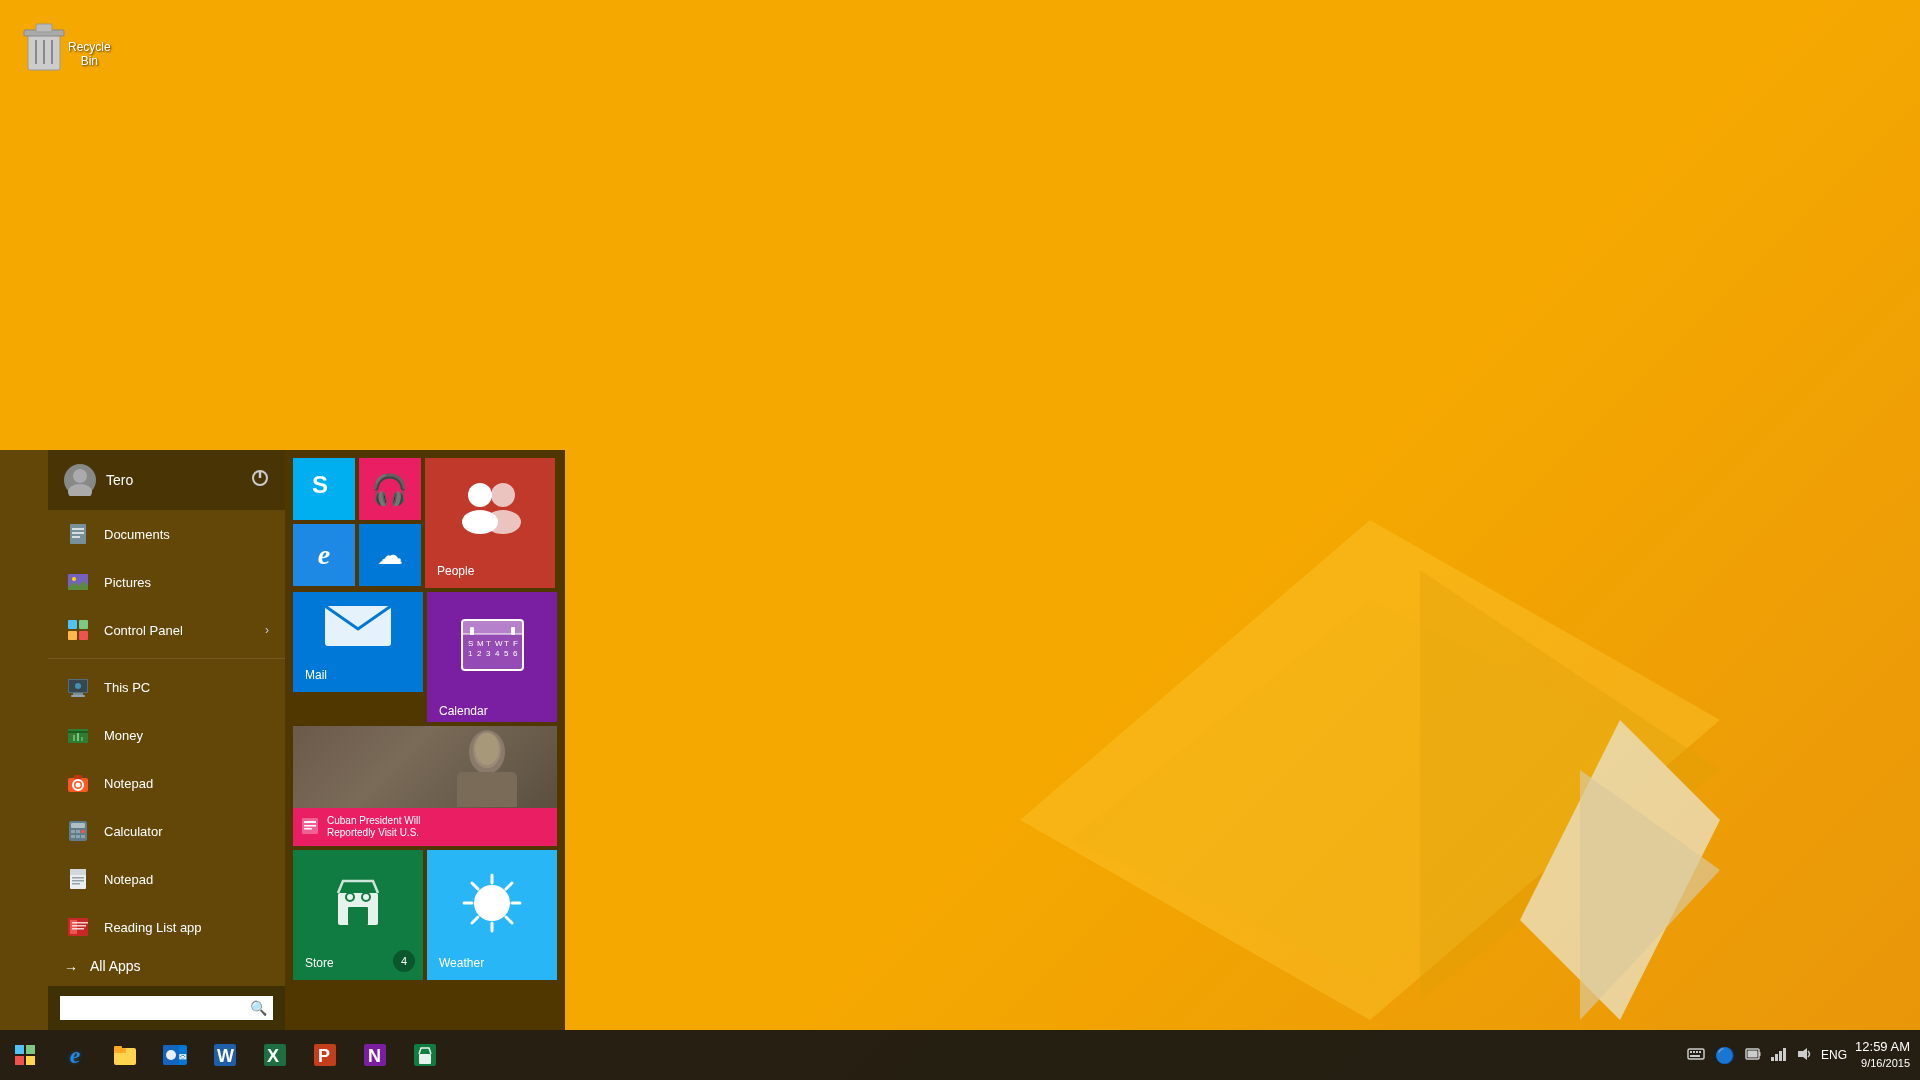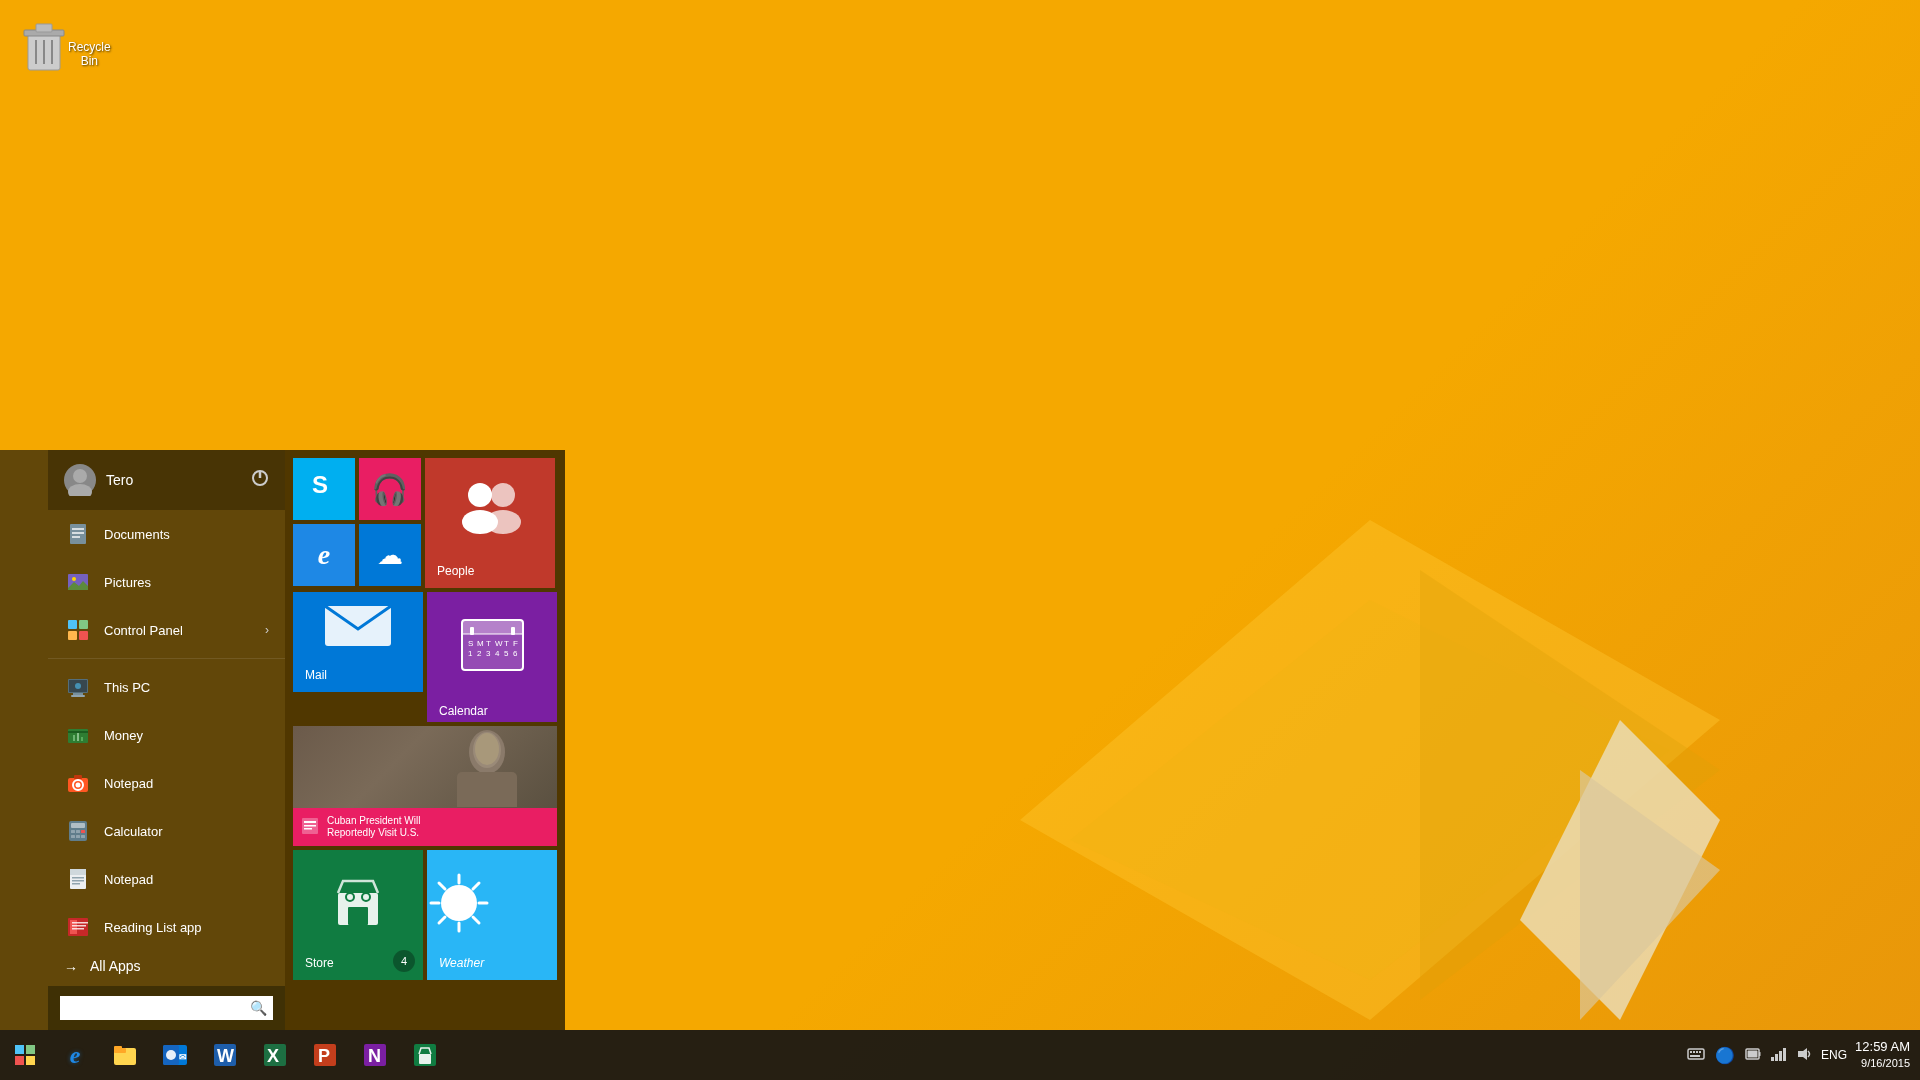--- a/index.html
+++ b/index.html
@@ -625,21 +625,21 @@
                 <polyline points="10,20 15,8 45,8 50,20" fill="none" stroke="white" stroke-width="2.5" opacity="0.8"></polyline>
                 <circle cx="22" cy="24" r="4" fill="none" stroke="#107C41" stroke-width="2"></circle>
                 <circle cx="38" cy="24" r="4" fill="none" stroke="#107C41" stroke-width="2"></circle>
                 <rect x="20" y="34" width="20" height="18" rx="1" fill="#107C41"></rect>
               </svg>
             </div>
             <div class="tile-label" style="position:absolute;bottom:6px;left:8px;font-size:12px;">Store</div>
             <div style="position:absolute;bottom:8px;right:8px;background:rgba(0,0,0,0.3);border-radius:50%;width:22px;height:22px;display:flex;align-items:center;justify-content:center;font-size:11px;color:white;">4</div>
           </div>
 
-          <div class="tile tile-weather" style="width:130px;height:130px;align-items:flex-start;justify-content:center;position:relative;background:#29B6F6;font-style:italic;">
+          <div class="tile tile-weather" style="width:130px;height:130px;align-items:center;justify-content:center;position:relative;background:#29B6F6;">
             <div style="margin-bottom:20px;">
               <svg width="65" height="65" viewBox="0 0 65 65">
                 <circle cx="32" cy="32" r="18" fill="white"></circle>
 
                 <line x1="32" y1="4" x2="32" y2="12" stroke="white" stroke-width="3" stroke-linecap="round"></line>
                 <line x1="32" y1="52" x2="32" y2="60" stroke="white" stroke-width="3" stroke-linecap="round"></line>
                 <line x1="4" y1="32" x2="12" y2="32" stroke="white" stroke-width="3" stroke-linecap="round"></line>
                 <line x1="52" y1="32" x2="60" y2="32" stroke="white" stroke-width="3" stroke-linecap="round"></line>
                 <line x1="12" y1="12" x2="18" y2="18" stroke="white" stroke-width="3" stroke-linecap="round"></line>
                 <line x1="46" y1="46" x2="52" y2="52" stroke="white" stroke-width="3" stroke-linecap="round"></line>

